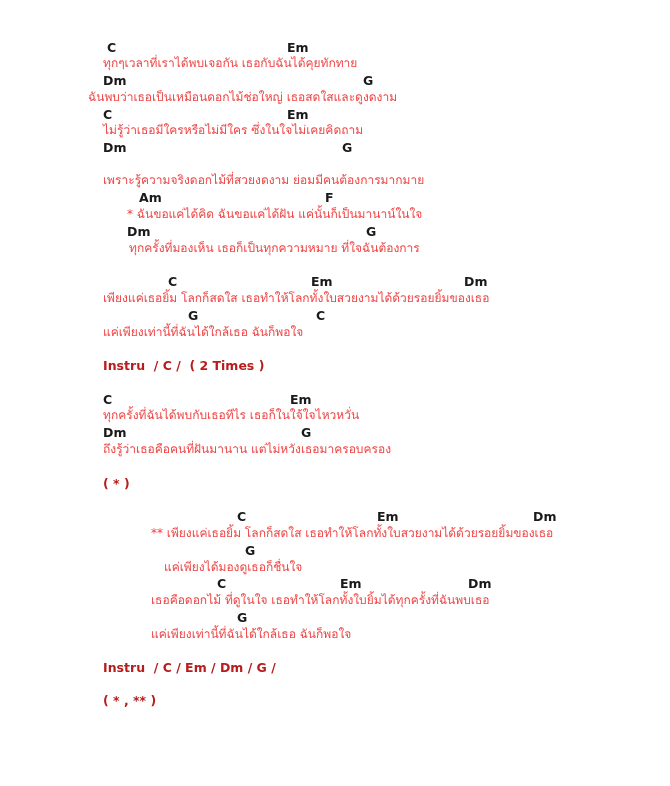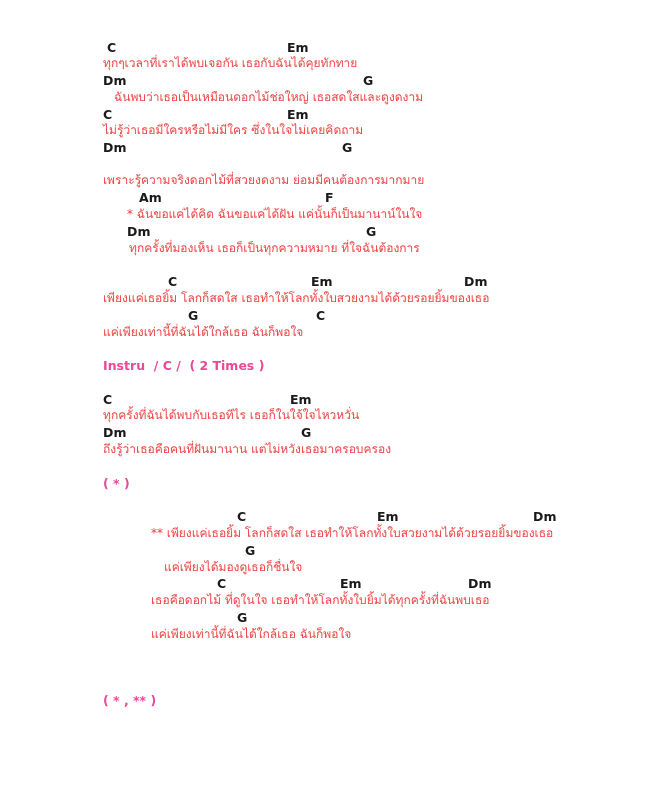--- a/index.html
+++ b/index.html
@@ -1,35 +1,35 @@
 <!DOCTYPE html>
 <html><head>
   <meta charset="utf-8">
   <style>
     html, body { margin: 0; padding: 0; background: #ffffff; }
     body { width: 670px; height: 786px; position: relative; overflow: hidden;
            font-family: "DejaVu Sans", "Liberation Sans", sans-serif; color: #111; }
     .sheet { position: absolute; left: 0; top: 0; width: 670px; height: 786px; }
     .chord { position: absolute; font-weight: bold; font-size: 12.5px; line-height: 14px; color: #1a1a1a; white-space: nowrap; }
     .lyric { position: absolute; font-size: 12px; line-height: 16px; color: #ef4444; white-space: nowrap; }
-    .section { position: absolute; font-weight: bold; font-size: 12.5px; line-height: 16px; color: #ec4899; white-space: pre; }
+    .section { position: absolute; font-weight: bold; font-size: 12.5px; line-height: 16px; color: #b91c1c; white-space: pre; }
   </style>
 </head>
 <body>
 
 <div class="sheet">
 
   <div>
     <span class="chord" style="left:107px;top:41px">C</span>
     <span class="chord" style="left:287px;top:41px">Em</span>
     <span class="lyric" style="left:103px;top:55px">ทุกๆเวลาที่เราได้พบเจอกัน เธอกับฉันได้คุยทักทาย</span>
 
     <span class="chord" style="left:103px;top:74px">Dm</span>
     <span class="chord" style="left:363px;top:74px">G</span>
-    <span class="lyric" style="left:114px;top:89px">ฉันพบว่าเธอเป็นเหมือนดอกไม้ช่อใหญ่ เธอสดใสและดูงดงาม</span>
+    <span class="lyric" style="left:88px;top:89px">ฉันพบว่าเธอเป็นเหมือนดอกไม้ช่อใหญ่ เธอสดใสและดูงดงาม</span>
 
     <span class="chord" style="left:103px;top:108px">C</span>
     <span class="chord" style="left:287px;top:108px">Em</span>
     <span class="lyric" style="left:103px;top:122px">ไม่รู้ว่าเธอมีใครหรือไม่มีใคร ซึ่งในใจไม่เคยคิดถาม</span>
 
     <span class="chord" style="left:103px;top:141px">Dm</span>
     <span class="chord" style="left:342px;top:141px">G</span>
     <span class="lyric" style="left:103px;top:172px">เพราะรู้ความจริงดอกไม้ที่สวยงดงาม ย่อมมีคนต้องการมากมาย</span>
   </div>
 
@@ -79,17 +79,18 @@
 
     <span class="chord" style="left:217px;top:577px">C</span>
     <span class="chord" style="left:340px;top:577px">Em</span>
     <span class="chord" style="left:468px;top:577px">Dm</span>
     <span class="lyric" style="left:151px;top:592px">เธอคือดอกไม้ ที่ดูในใจ เธอทำให้โลกทั้งใบยิ้มได้ทุกครั้งที่ฉันพบเธอ</span>
 
     <span class="chord" style="left:237px;top:611px">G</span>
     <span class="lyric" style="left:151px;top:626px">แค่เพียงเท่านี้ที่ฉันได้ใกล้เธอ ฉันก็พอใจ</span>
   </div>
 
+  <div class="section" style="left:103px;top:660px">Instru  / C / Em / Dm / G /</div>
 
   <div class="section" style="left:103px;top:693px">( * , ** )</div>
 
 
 </div>
 
 </body></html>

